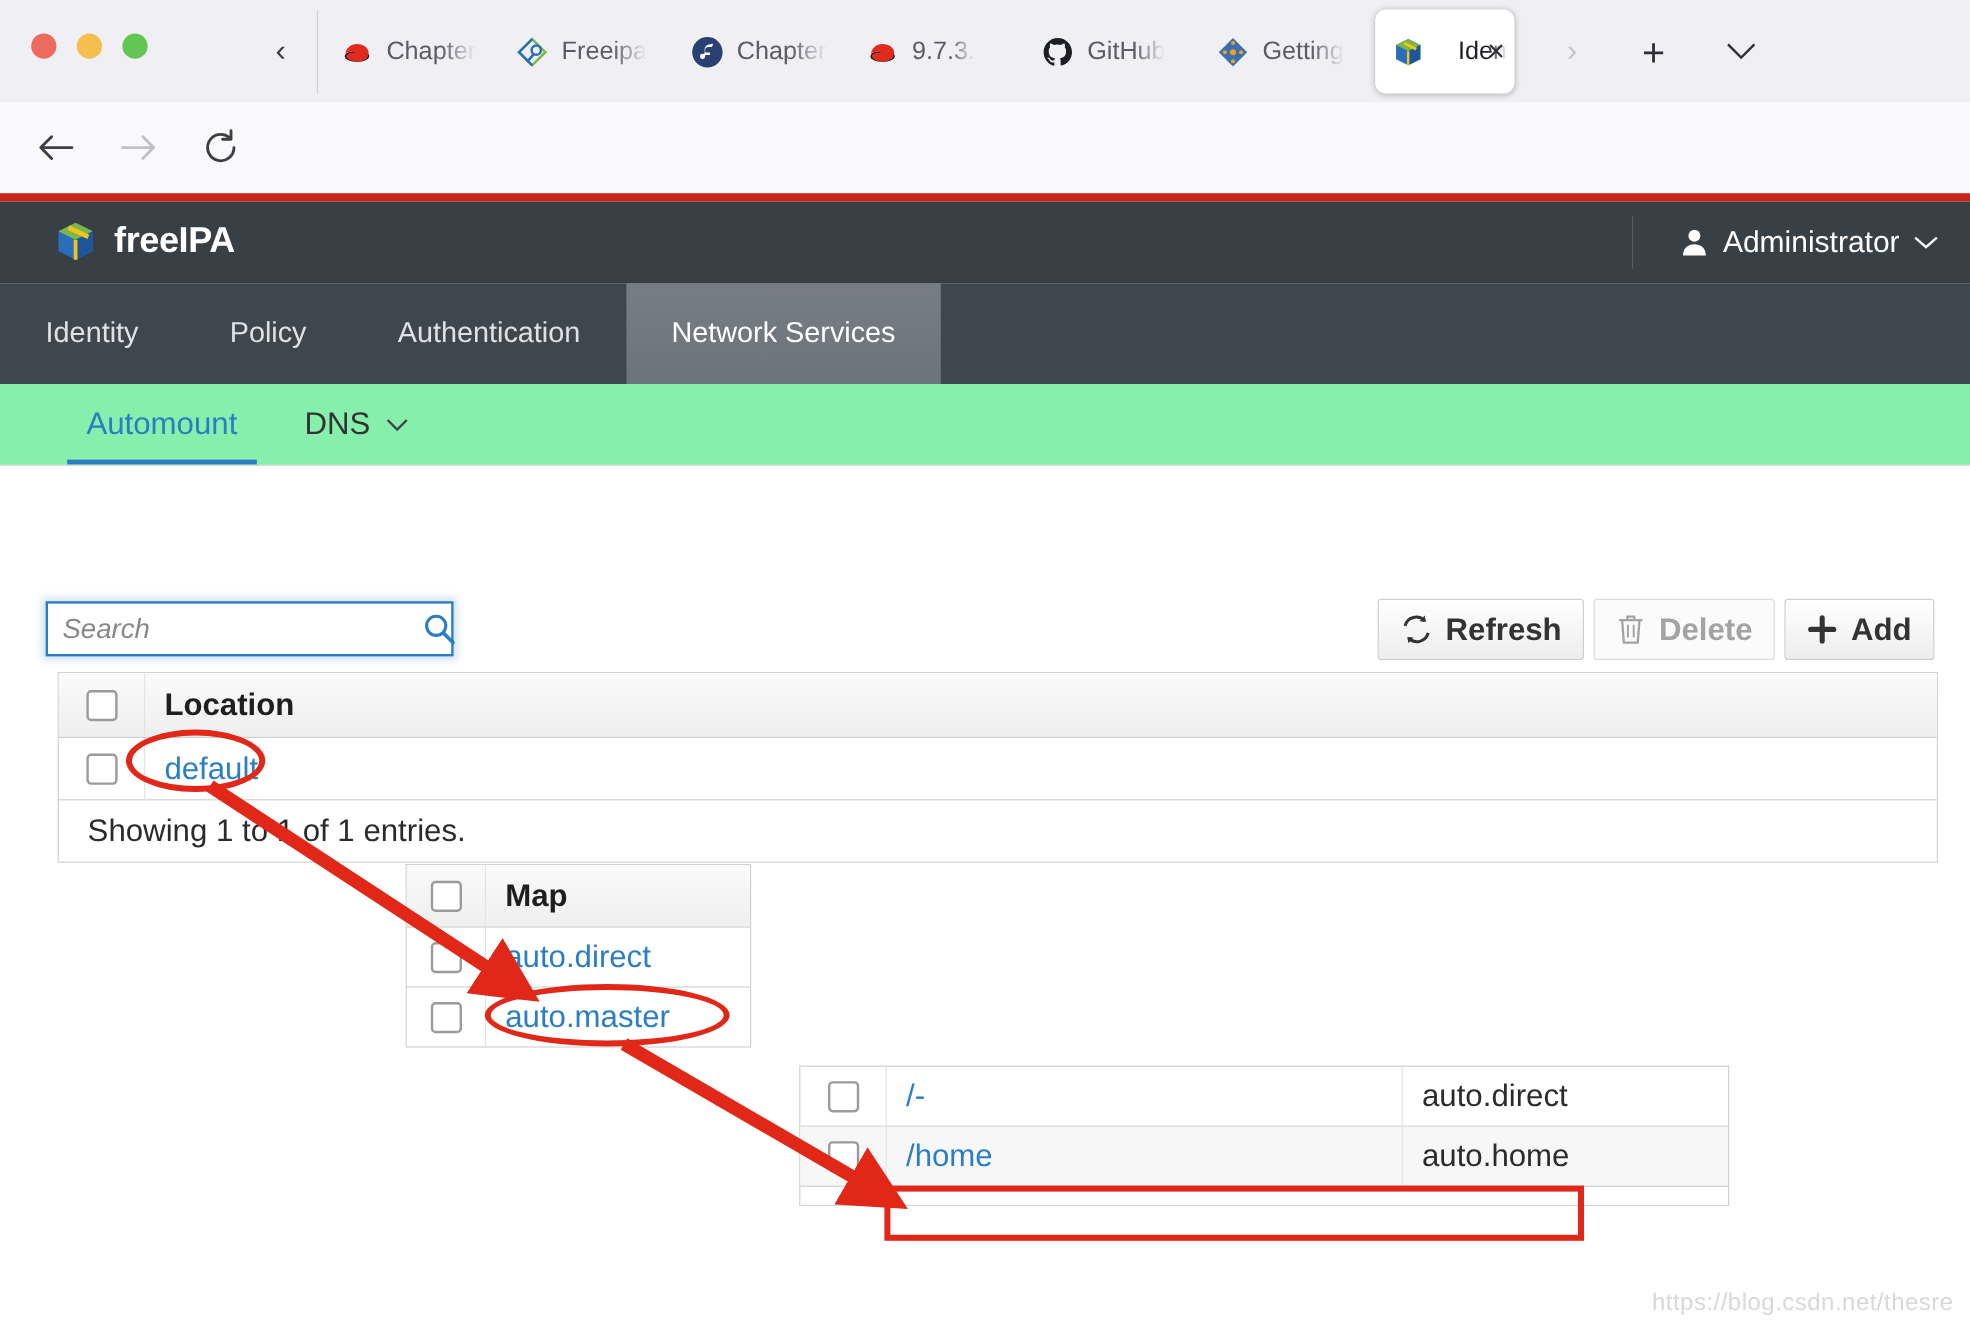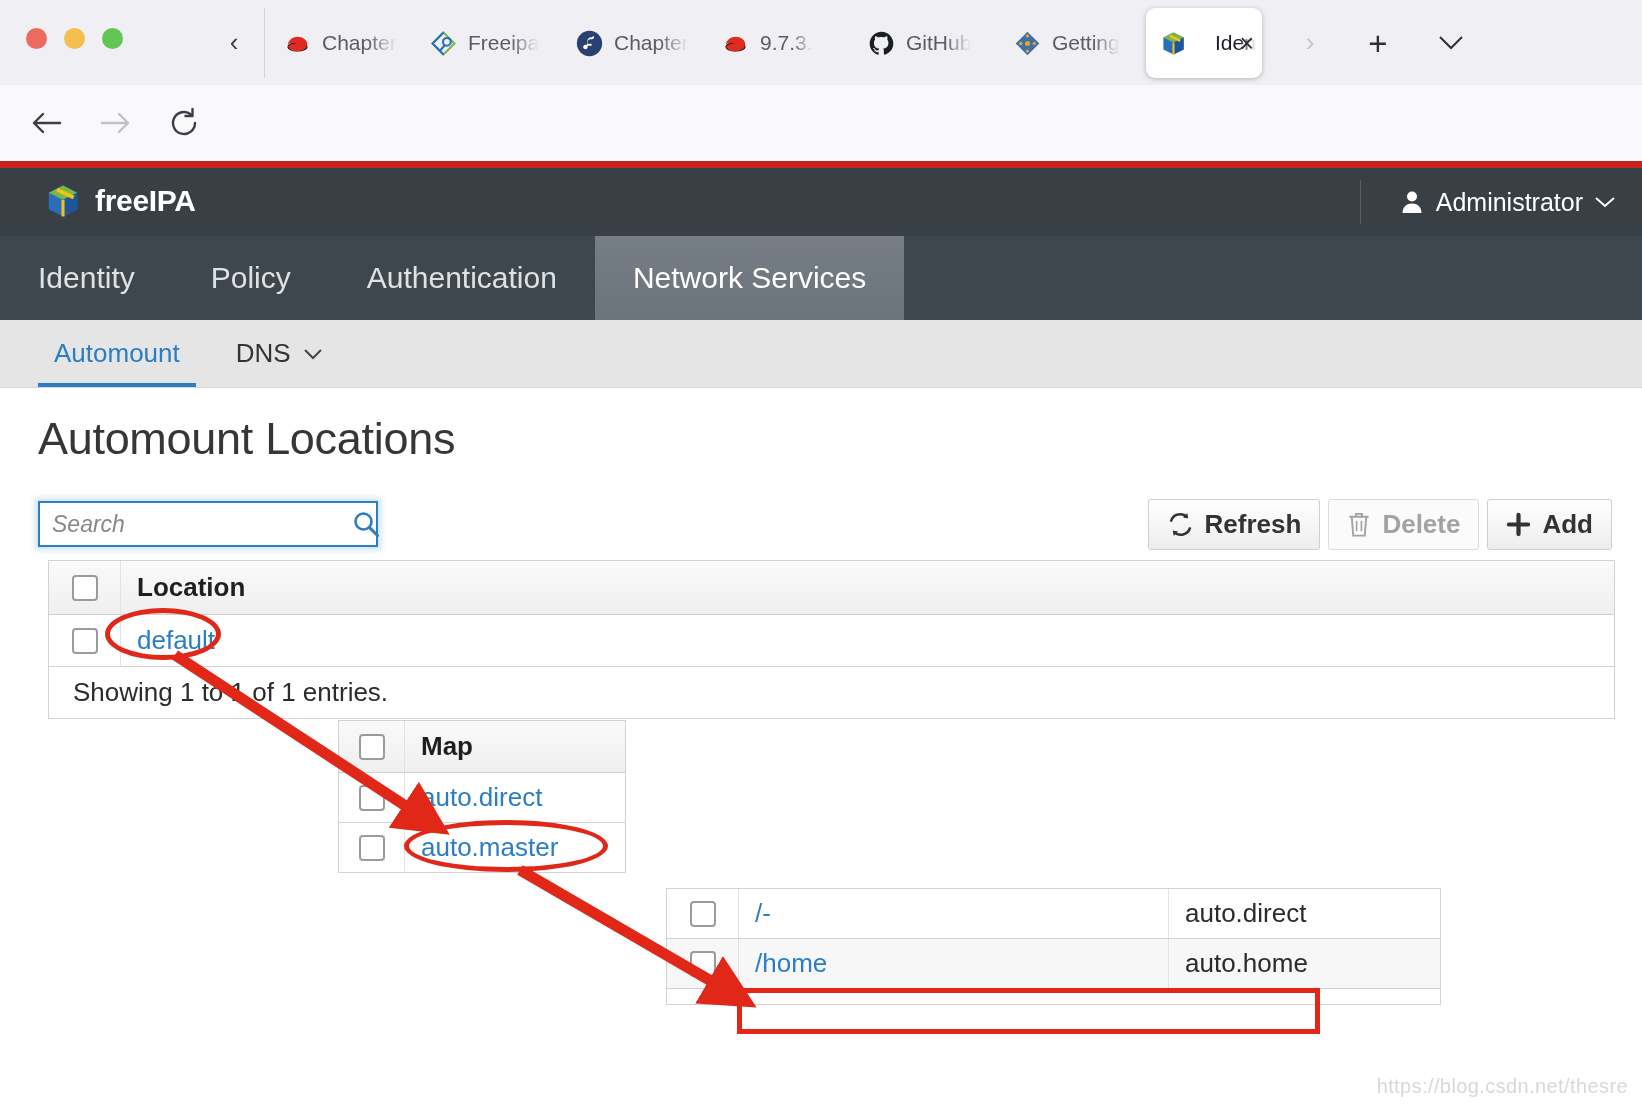--- a/index.html
+++ b/index.html
@@ -124,31 +124,31 @@
     display:flex; align-items:center; gap:11px; color:#fff; font-size:25px;
   }
 
   .ipa-nav {
     position:absolute; left:0; top:236px; width:1642px; height:84px;
     background:#3f474e;
     display:flex; align-items:stretch;
   }
   .navitem {
     display:flex; align-items:center; padding:0 38px;
-    color:#dfe2e4; font-size:30px; white-space:nowrap;
+    color:#dfe2e4; font-size:24px; white-space:nowrap;
   }
   .navitem.active {
     background: linear-gradient(to bottom, #767d85, #6b737b);
     color:#ffffff;
   }
 
   .ipa-subnav {
     position:absolute; left:0; top:320px; width:1642px; height:68px;
-    background:#e5e5e5; border-bottom:1px solid #d8d8d8;
-    display:flex; align-items:stretch; padding-left:38px;
+    background:#86efac; border-bottom:1px solid #d8d8d8;
+    display:flex; align-items:stretch; padding-left:56px;
   }
   .subitem {
     display:flex; align-items:center; padding:0 16px; margin-right:24px;
     font-size:26px; color:#333; position:relative;
   }
   .subitem.active { color:#2b7dc4; }
   .subitem.active:after {
     content:""; position:absolute; left:0; right:0; bottom:0; height:4px; background:#2b7dc4;
   }
   .subitem .caret { margin-left:12px; font-size:17px; color:#555; }
@@ -469,21 +469,20 @@
     <div class="subitem">
       <span>DNS</span>
       <span class="caret">
         <svg width="20" height="12" viewBox="0 0 20 12">
           <path d="M2 2 L10 10 L18 2" fill="none" stroke="#444" stroke-width="2"></path>
         </svg>
       </span>
     </div>
   </div>
 
-  <div class="page-title">Automount Locations</div>
 
   <div class="searchbox">
     <input type="text" value="" placeholder="Search" style="">
     <span>
       <svg width="28" height="28" viewBox="0 0 28 28">
         <circle cx="11.5" cy="11.5" r="8" fill="none" stroke="#2b7dc4" stroke-width="2.6"></circle>
         <path d="M17.6 17.6 L25.5 25.5" stroke="#2b7dc4" stroke-width="3" stroke-linecap="round"></path>
       </svg>
     </span>
   </div>

